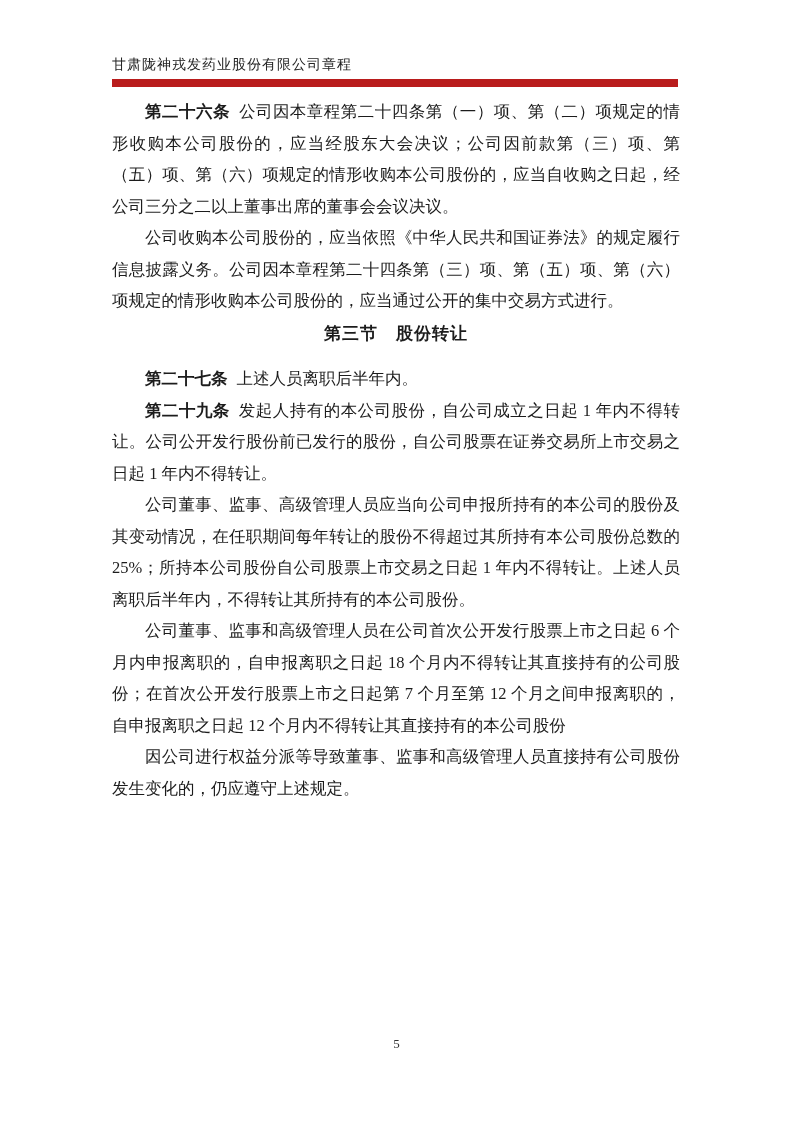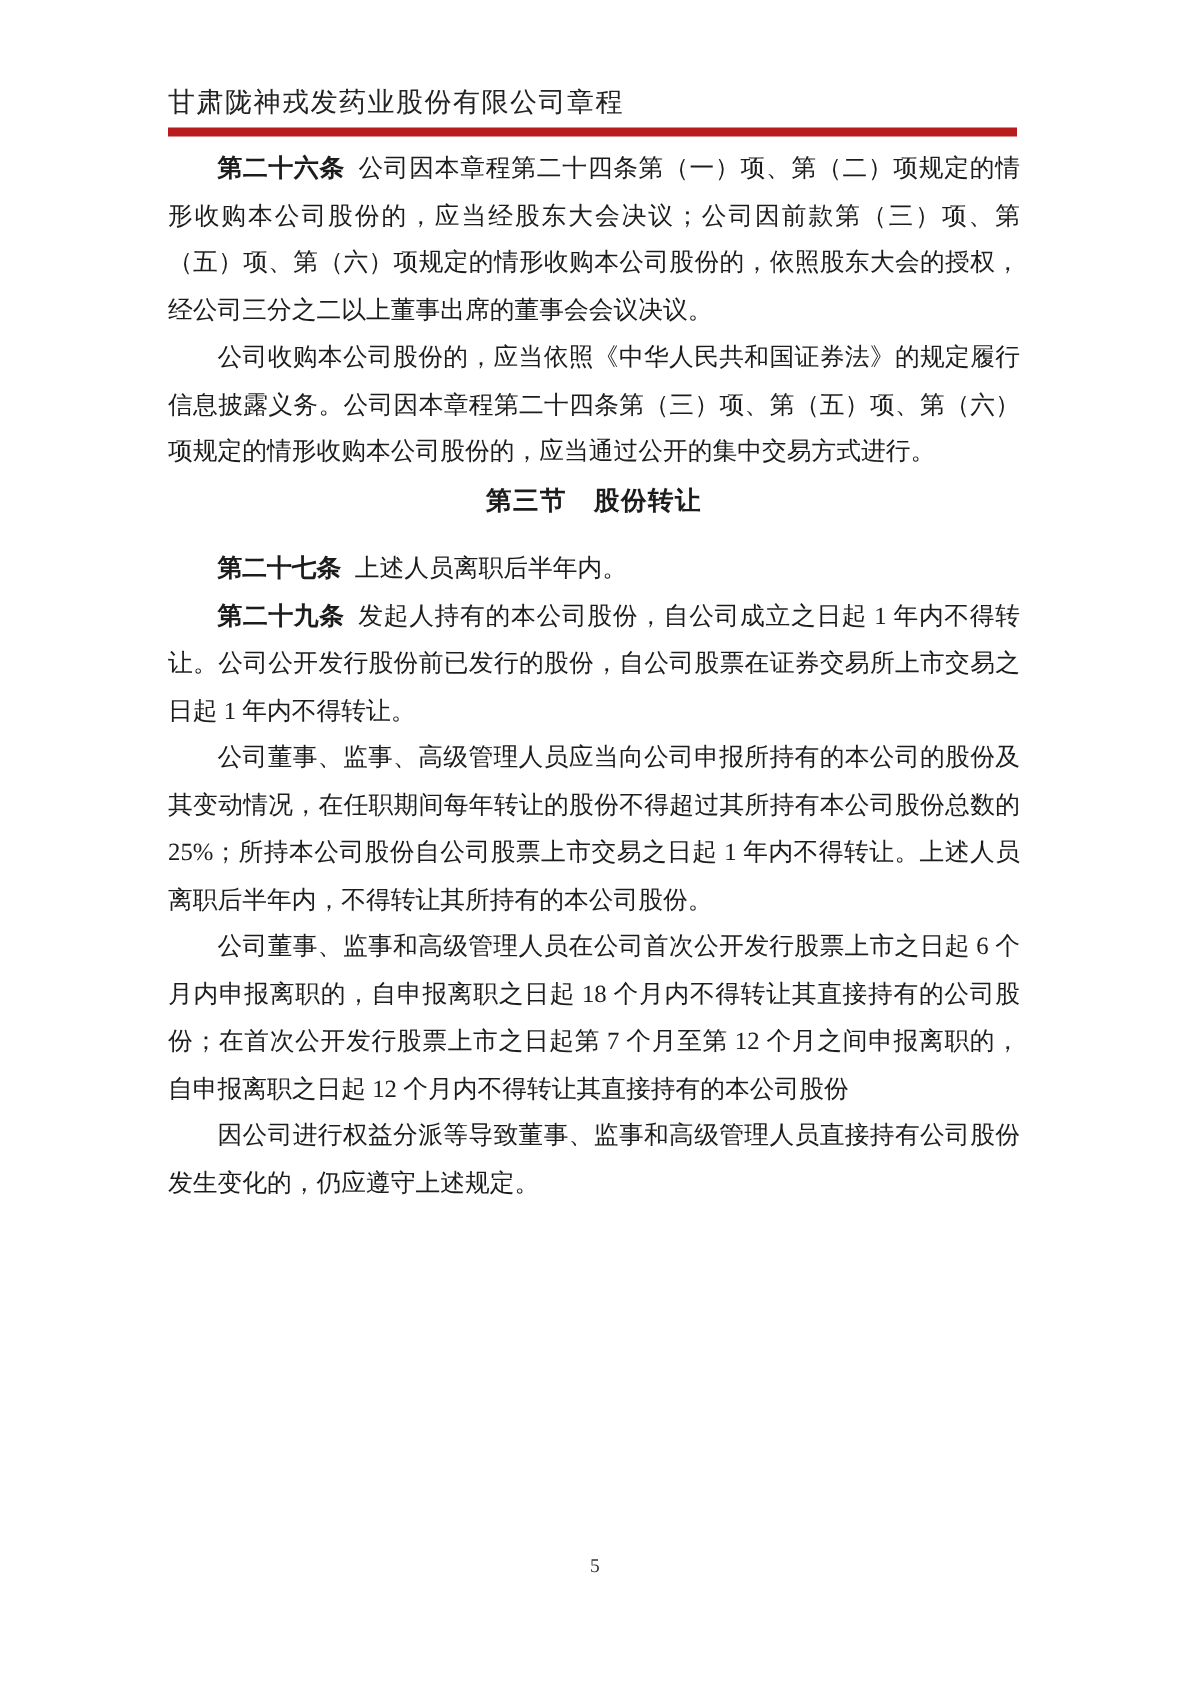--- a/index.html
+++ b/index.html
@@ -14,24 +14,24 @@
     background: #ffffff;
     font-family: "Liberation Serif", "DejaVu Serif", serif;
     color: #1c1c1c;
     overflow: hidden;
   }
   .doc-header {
     position: absolute;
     top: 56px;
     left: 112px;
     width: 566px;
-    font-size: 18px;
+    font-size: 14px;
     letter-spacing: 1px;
     padding-bottom: 5px;
-    border-bottom: 6px solid #b91c1c;
+    border-bottom: 8px solid #b91c1c;
     color: #222222;
   }
   .doc-body {
     position: absolute;
     top: 96px;
     left: 112px;
     width: 568px;
     font-size: 16.5px;
     line-height: 31.5px;
     text-align: justify;
@@ -67,21 +67,21 @@
 
 <div class="doc-page">
 
   <header class="doc-header">
     <span>甘肃陇神戎发药业股份有限公司章程</span>
   </header>
 
   <main class="doc-body">
 
     <p class="para">
-      <span class="lead">第二十六条</span><span>公司因本章程第二十四条第（一）项、第（二）项规定的情形收购本公司股份的，应当经股东大会决议；公司因前款第（三）项、第（五）项、第（六）项规定的情形收购本公司股份的，依照股东大会的授权，经公司三分之二以上董事出席的董事会会议决议。</span>
+      <span class="lead">第二十六条</span><span>公司因本章程第二十四条第（一）项、第（二）项规定的情形收购本公司股份的，应当经股东大会决议；公司因前款第（三）项、第（五）项、第（六）项规定的情形收购本公司股份的，应当自收购之日起，经公司三分之二以上董事出席的董事会会议决议。</span>
     </p>
 
 
     <p class="para">
       <span>公司收购本公司股份的，应当依照《中华人民共和国证券法》的规定履行信息披露义务。公司因本章程第二十四条第（三）项、第（五）项、第（六）项规定的情形收购本公司股份的，应当通过公开的集中交易方式进行。</span>
     </p>
 
     <h3 class="section-heading">第三节　股份转让</h3>
 
     <p class="para">

